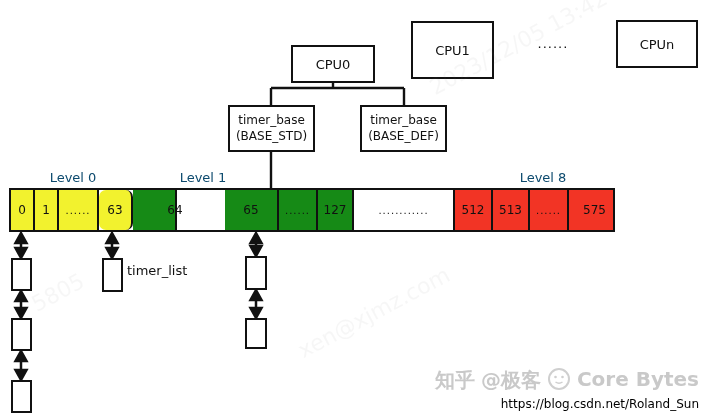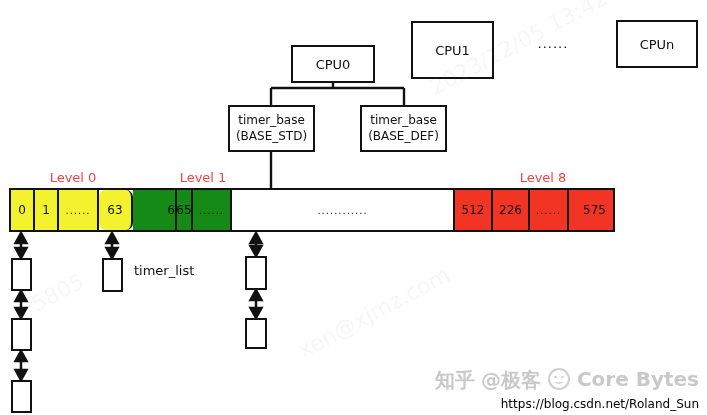--- a/index.html
+++ b/index.html
@@ -24,21 +24,21 @@
     box-sizing:border-box;border-right:2px solid #111;height:100%;
     display:flex;align-items:center;justify-content:center;
     font-size:12px;color:#111;flex:0 0 auto;
   }
   .cell:last-child{border-right:none;padding-left:7px;}
   .cell.yellow{background:var(--slot-yellow,#f2f22e);}
   .cell.green{background:var(--slot-green,#168a16);}
   .cell.red{background:var(--slot-red,#f23425);}
   .cell.gap{background:#fff;flex:1 1 auto;}
   .cell.dots{font-size:10px;letter-spacing:1px;}
-  .lvl{position:absolute;width:70px;text-align:center;font-size:13px;color:#ef4444;}
+  .lvl{position:absolute;width:70px;text-align:center;font-size:13px;color:#0c4a6e;}
   .node{position:absolute;box-sizing:border-box;background:#fff;border:2px solid #111;}
   .small-label{position:absolute;font-size:13px;color:#111;}
   svg.links{position:absolute;left:0;top:0;pointer-events:none;}
   
   .wm{
     position:absolute;right:8px;top:367px;display:flex;align-items:flex-start;gap:6px;
     color:#c9c9c9;font-weight:bold;font-size:20px;text-shadow:0 1px 0 #fff;
   }
   .wm-url{position:absolute;right:8px;top:397px;font-size:12px;color:#000000;}
   .diag{position:absolute;color:#777;opacity:0.06;font-size:22px;transform:rotate(-28deg);white-space:nowrap;}
@@ -98,36 +98,37 @@
 <div class="lvl" style="left:38px;top:170px;">Level 0</div>
 <div class="lvl" style="left:168px;top:170px;">Level 1</div>
 <div class="lvl" style="left:508px;top:170px;">Level 8</div>
 
 <div class="wheel">
   <div class="cell yellow" style="width:24px;">0</div>
   <div class="cell yellow" style="width:24px;">1</div>
   <div class="cell yellow dots" style="width:40px;">......</div>
   <div class="cell yellow" style="width:34px;border-radius:7px;">63</div>
   <div class="cell green" style="width:33px;padding-left:42px;">64</div>
-  <div class="cell green" style="width:16px;">65</div>
+  <div class="cell green" style="width:54px;margin-left:48px;">65</div>
   <div class="cell green dots" style="width:39px;">......</div>
+  <div class="cell green" style="width:36px;">127</div>
   <div class="cell gap dots">............</div>
   <div class="cell red" style="width:38px;">512</div>
-  <div class="cell red" style="width:37px;">226</div>
+  <div class="cell red" style="width:37px;">513</div>
   <div class="cell red dots" style="width:39px;">......</div>
   <div class="cell red" style="width:44px;">575</div>
 </div>
 
 <div class="node" style="left:11px;top:258px;width:21px;height:33px;"></div>
 <div class="node" style="left:11px;top:318px;width:21px;height:33px;"></div>
 <div class="node" style="left:11px;top:380px;width:21px;height:33px;"></div>
 <div class="node" style="left:102px;top:258px;width:21px;height:34px;"></div>
 <div class="node" style="left:245px;top:256px;width:22px;height:34px;"></div>
 <div class="node" style="left:245px;top:318px;width:22px;height:31px;"></div>
-<div class="small-label" style="left:127px;top:263px;margin-left:7px;">timer_list</div>
+<div class="small-label" style="left:127px;top:263px;">timer_list</div>
 
 <div class="diag" style="left:30px;top:280px;">5805</div>
 <div class="diag" style="left:290px;top:300px;">xen@xjmz.com</div>
 <div class="diag" style="left:420px;top:30px;">2023/12/05 13:42</div>
 
 <div class="wm">
   <span>知乎</span>
   <span>@极客</span>
   <svg width="24" height="24" viewBox="0 0 24 24">
     <circle cx="12" cy="12" r="10" fill="#ffffff" stroke="#cfcfcf" stroke-width="2"></circle>

